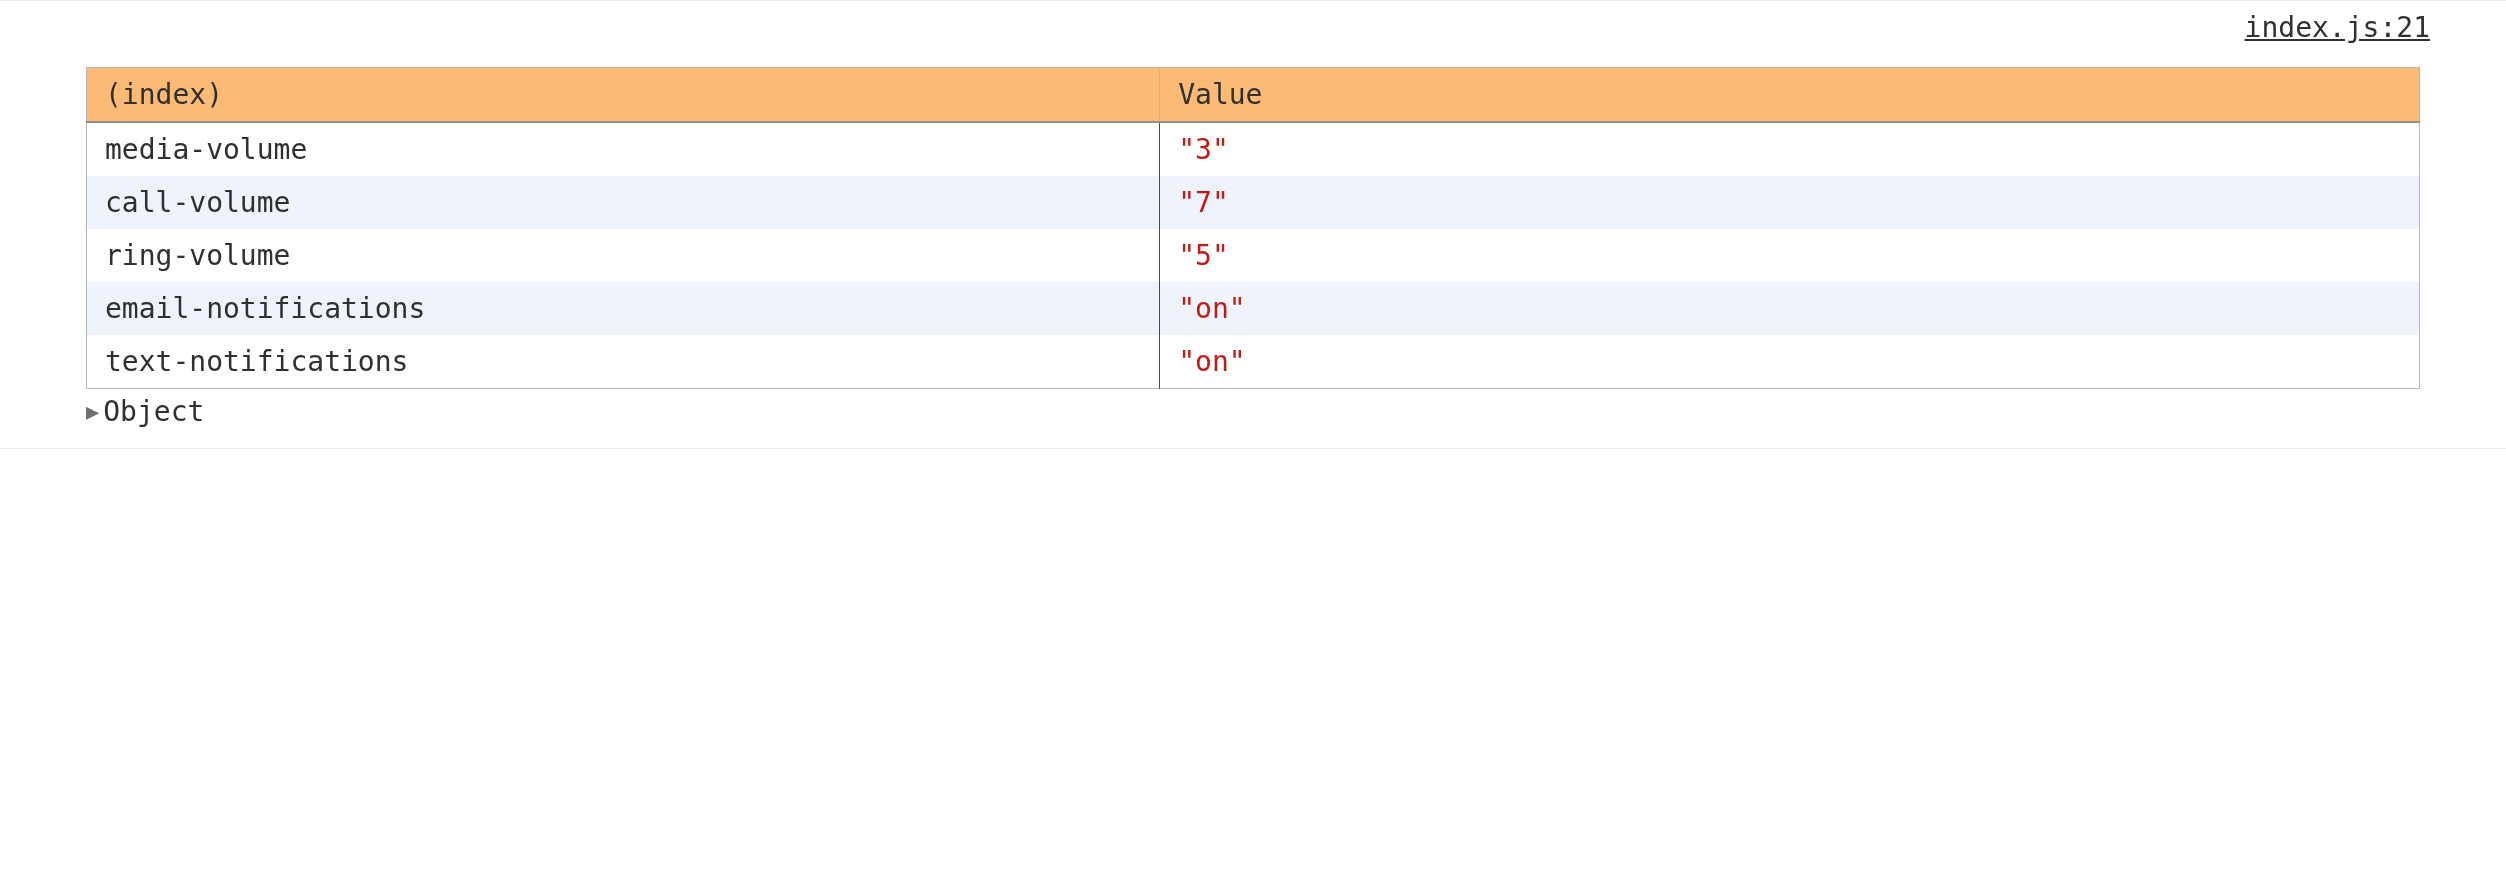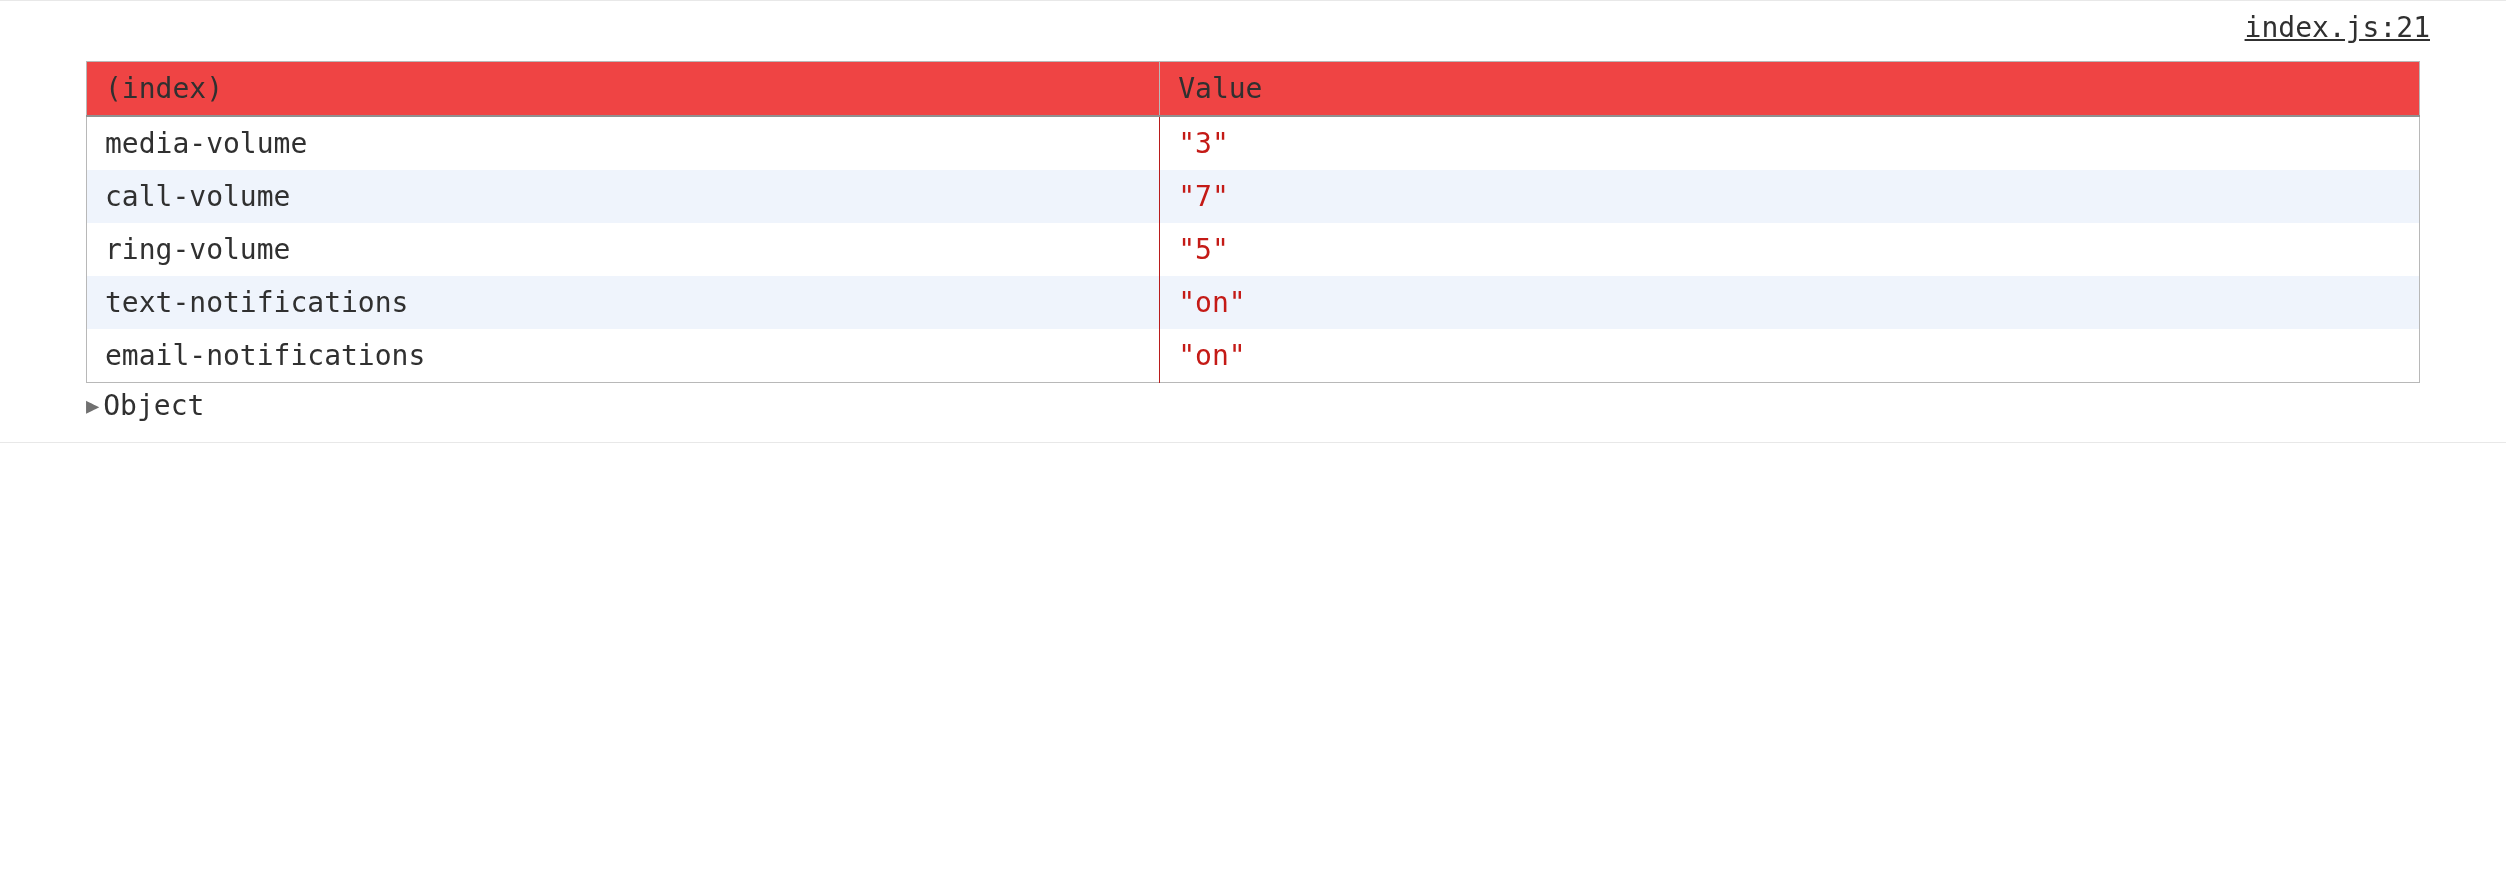--- a/index.html
+++ b/index.html
@@ -16,38 +16,38 @@
     }
     .console-entry {
       padding: 10px 16px 20px 16px;
       border-top: 1px solid #e8e8e8;
       border-bottom: 1px solid #e8e8e8;
     }
     .source-link-row {
       display: flex;
       justify-content: flex-end;
       padding-right: 60px;
-      padding-bottom: 17px;
+      padding-bottom: 23px;
     }
     .source-link {
       color: #303030;
       text-decoration: underline;
       cursor: pointer;
     }
     .console-table {
       border-collapse: collapse;
       width: calc(100% - 140px);
       margin-left: 70px;
       margin-right: 70px;
       border: 1px solid #b8b8b8;
     }
     .console-table th {
       text-align: left;
       font-weight: normal;
-      background: #ef4444;
+      background: #fdba74;
       padding: 10px 18px;
       border-bottom: 2px solid #909090;
       color: #303030;
     }
     .console-table th:first-child {
       border-right: 1px solid #b8b8b8;
     }
     .console-table td {
       padding: 10px 18px;
       color: #303030;
@@ -103,25 +103,25 @@
       </tr>
       <tr>
         <td>call-volume</td>
         <td class="value-cell">"7"</td>
       </tr>
       <tr>
         <td>ring-volume</td>
         <td class="value-cell">"5"</td>
       </tr>
       <tr>
-        <td>text-notifications</td>
+        <td>email-notifications</td>
         <td class="value-cell">"on"</td>
       </tr>
       <tr>
-        <td>email-notifications</td>
+        <td>text-notifications</td>
         <td class="value-cell">"on"</td>
       </tr>
     </tbody>
   </table>
 
   <div class="object-expand">
     <span class="expand-triangle">▶</span>
     <span>Object</span>
   </div>
 

